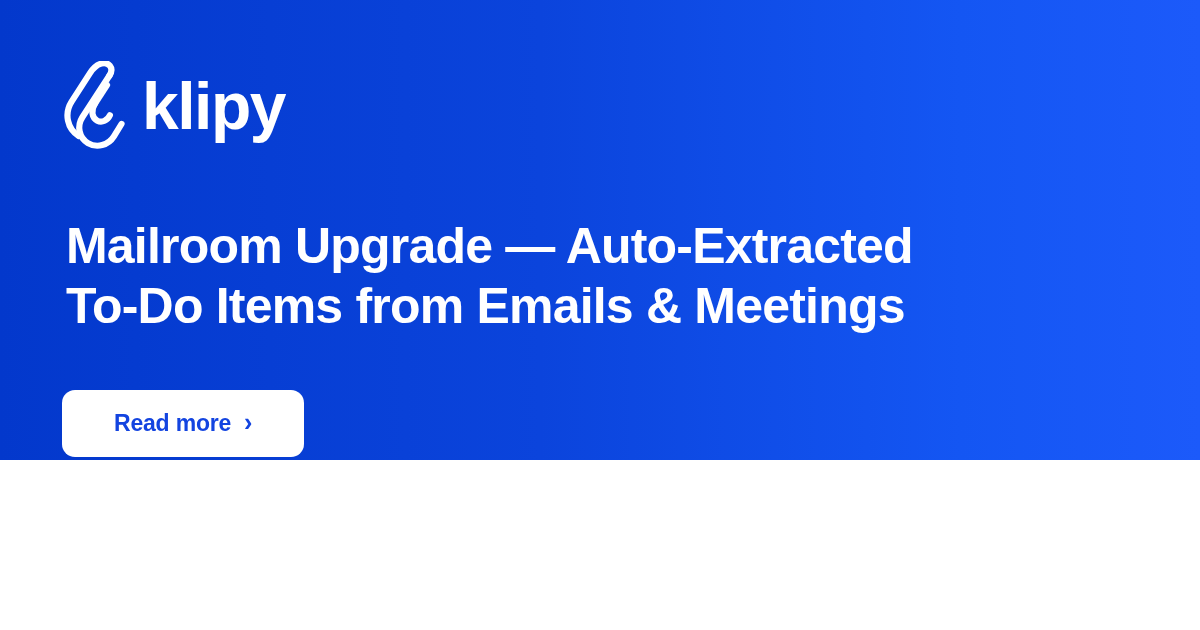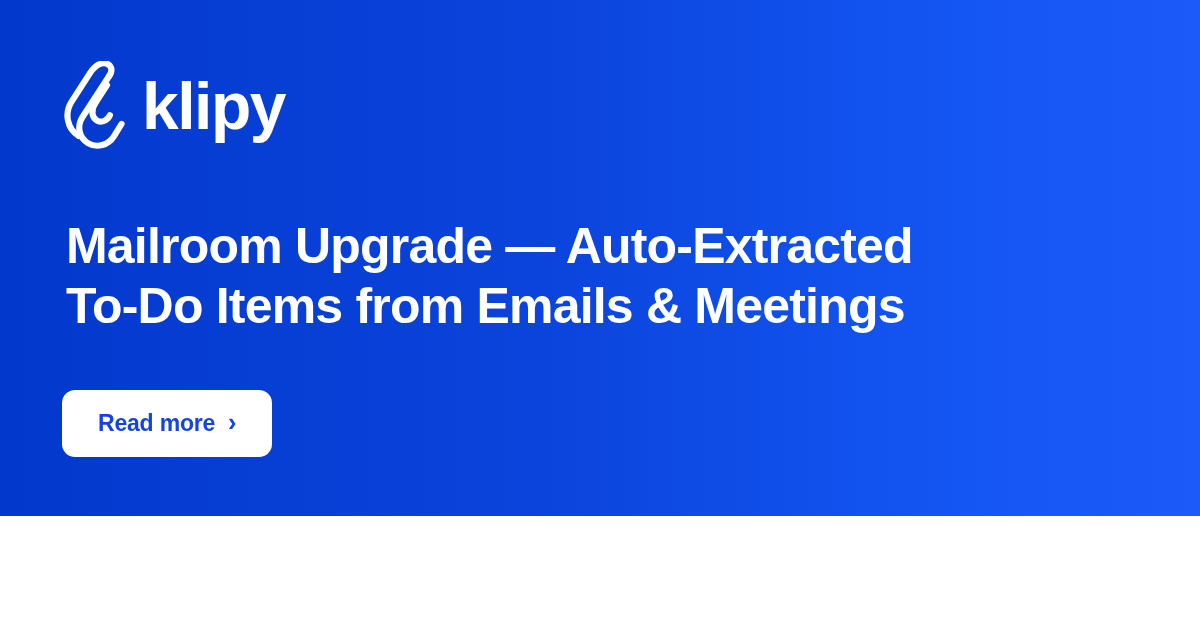--- a/index.html
+++ b/index.html
@@ -11,21 +11,21 @@
     width: 1200px;
     height: 630px;
     overflow: hidden;
     font-family: "Liberation Sans", sans-serif;
     -webkit-font-smoothing: antialiased;
   }
 
   .og-card {
     position: relative;
     width: 1200px;
-    height: 516px;
+    height: 460px;
     box-sizing: border-box;
     background: linear-gradient(90deg, #0338CC 0%, #0B44DC 45%, #1456F3 80%, #1C5AFA 100%);
     padding: 0 62px;
     display: flex;
     flex-direction: column;
     justify-content: flex-start;
     overflow: hidden;
   }
 
   
@@ -77,21 +77,21 @@
     display: flex;
   }
 
   .cta-button {
     display: inline-flex;
     align-items: center;
     gap: 13px;
     background: #FFFFFF;
     border: none;
     border-radius: 13px;
-    padding: 21px 36px;
+    padding: 21px 52px;
     cursor: pointer;
     box-shadow: none;
     font-family: inherit;
   }
 
   .cta-label {
     color: #1344E0;
     font-size: 23px;
     font-weight: 700;
     line-height: 1;

